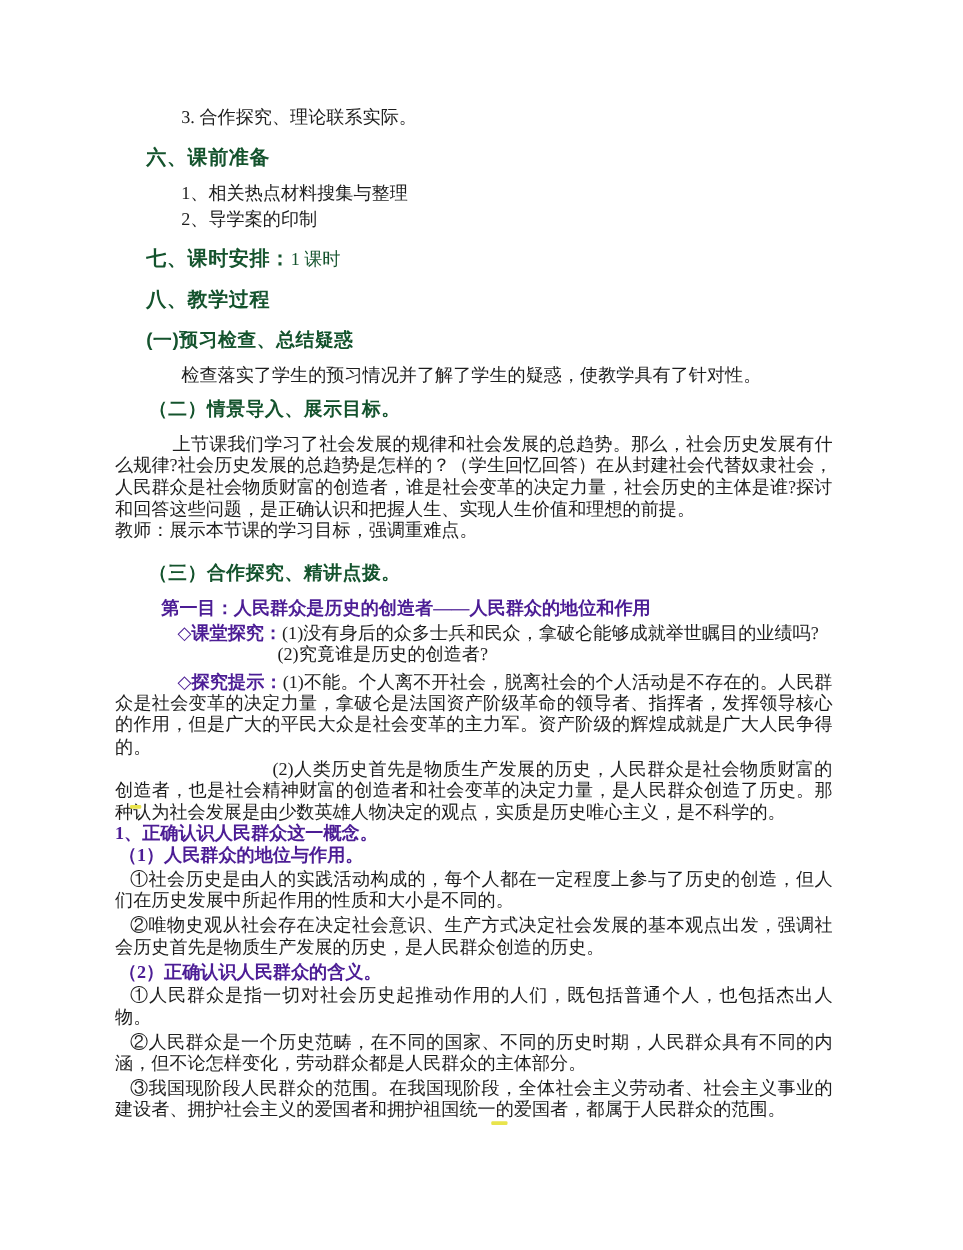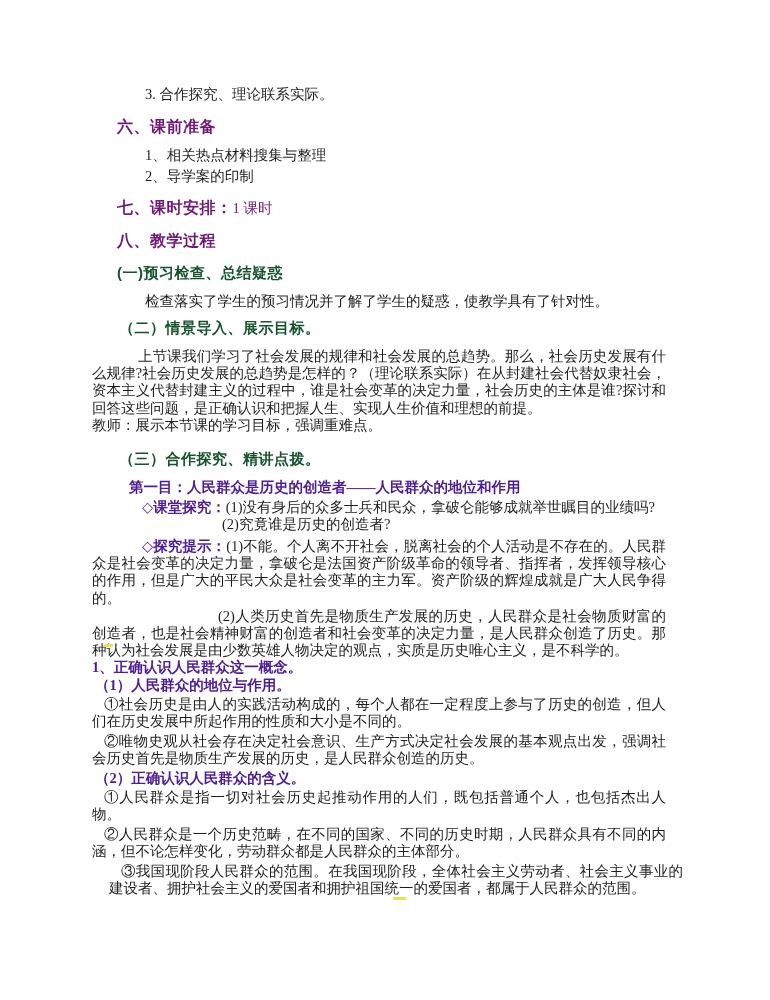--- a/index.html
+++ b/index.html
@@ -25,21 +25,21 @@
   .para {
     width: 574px;
     text-align: justify;
     word-break: break-all;
   }
   .hsans {
     font-family: "Liberation Sans", "DejaVu Sans", sans-serif;
     font-weight: bold;
     font-size: 16px;
     line-height: 19px;
-    color: #701a75;
+    color: #14532d;
     letter-spacing: 0.5px;
   }
   .hsans-sub {
     font-family: "Liberation Sans", "DejaVu Sans", sans-serif;
     font-weight: bold;
     font-size: 15px;
     line-height: 18px;
     color: #14532d;
     letter-spacing: 0.5px;
   }
@@ -72,21 +72,21 @@
   <h2 class="abs hsans" style="left:117px; top:198px;"><span>七、课时安排：</span><span class="inline-serif">1 课时</span></h2>
 
   <h2 class="abs hsans" style="left:117px; top:231px;">八、教学过程</h2>
 
   <h3 class="abs hsans-sub" style="left:117px; top:264px;">(一)预习检查、总结疑惑</h3>
 
   <p class="abs serif" style="left:145px; top:293px;">检查落实了学生的预习情况并了解了学生的疑惑，使教学具有了针对性。</p>
 
   <h3 class="abs hsans-sub" style="left:119px; top:319px;">（二）情景导入、展示目标。</h3>
 
-  <p class="abs serif para" style="left:92px; top:348px; text-indent:46px;">上节课我们学习了社会发展的规律和社会发展的总趋势。那么，社会历史发展有什么规律?社会历史发展的总趋势是怎样的？（理论联系实际）在从封建社会代替奴隶社会，资本主义代替封建主义的过程中，谁是社会变革的决定力量，社会历史的主体是谁?探讨和回答这些问题，是正确认识和把握人生、实现人生价值和理想的前提。</p>
+  <p class="abs serif para" style="left:92px; top:348px; text-indent:46px;">上节课我们学习了社会发展的规律和社会发展的总趋势。那么，社会历史发展有什么规律?社会历史发展的总趋势是怎样的？（学生回忆回答）在从封建社会代替奴隶社会，人民群众是社会物质财富的创造者，谁是社会变革的决定力量，社会历史的主体是谁?探讨和回答这些问题，是正确认识和把握人生、实现人生价值和理想的前提。</p>
 
   <p class="abs serif" style="left:92px; top:417px;">教师：展示本节课的学习目标，强调重难点。</p>
 
   <h3 class="abs hsans-sub" style="left:119px; top:450px;">（三）合作探究、精讲点拨。</h3>
 
   <p class="abs serif bserif" style="left:129px; top:479px;">第一目：人民群众是历史的创造者——人民群众的地位和作用</p>
 
   <p class="abs serif" style="left:142px; top:499px;"><span class="bserif">◇课堂探究：</span><span>(1)没有身后的众多士兵和民众，拿破仑能够成就举世瞩目的业绩吗?</span></p>
 
   <p class="abs serif" style="left:222px; top:516px;">(2)究竟谁是历史的创造者?</p>
@@ -102,18 +102,18 @@
   <p class="abs serif para" style="left:92px; top:696px; text-indent:12px;">①社会历史是由人的实践活动构成的，每个人都在一定程度上参与了历史的创造，但人们在历史发展中所起作用的性质和大小是不同的。</p>
 
   <p class="abs serif para" style="left:92px; top:733px; text-indent:12px;">②唯物史观从社会存在决定社会意识、生产方式决定社会发展的基本观点出发，强调社会历史首先是物质生产发展的历史，是人民群众创造的历史。</p>
 
   <p class="abs serif bserif" style="left:95px; top:770px;">（2）正确认识人民群众的含义。</p>
 
   <p class="abs serif para" style="left:92px; top:789px; text-indent:12px;">①人民群众是指一切对社会历史起推动作用的人们，既包括普通个人，也包括杰出人物。</p>
 
   <p class="abs serif para" style="left:92px; top:826px; text-indent:12px;">②人民群众是一个历史范畴，在不同的国家、不同的历史时期，人民群众具有不同的内涵，但不论怎样变化，劳动群众都是人民群众的主体部分。</p>
 
-  <p class="abs serif para" style="left:109px; top:863px; text-indent:12px;">③我国现阶段人民群众的范围。在我国现阶段，全体社会主义劳动者、社会主义事业的建设者、拥护社会主义的爱国者和拥护祖国统一的爱国者，都属于人民群众的范围。</p>
+  <p class="abs serif para" style="left:92px; top:863px; text-indent:12px;">③我国现阶段人民群众的范围。在我国现阶段，全体社会主义劳动者、社会主义事业的建设者、拥护社会主义的爱国者和拥护祖国统一的爱国者，都属于人民群众的范围。</p>
 
   <div class="proof-mark" style="left: 104px; top: 644px; width: 9px; background: rgb(233, 228, 76);"></div>
   <div class="proof-mark" style="left: 393px; top: 897px; width: 13px; background: rgb(233, 228, 76);"></div>
 
 </div>
 
 </body></html>

